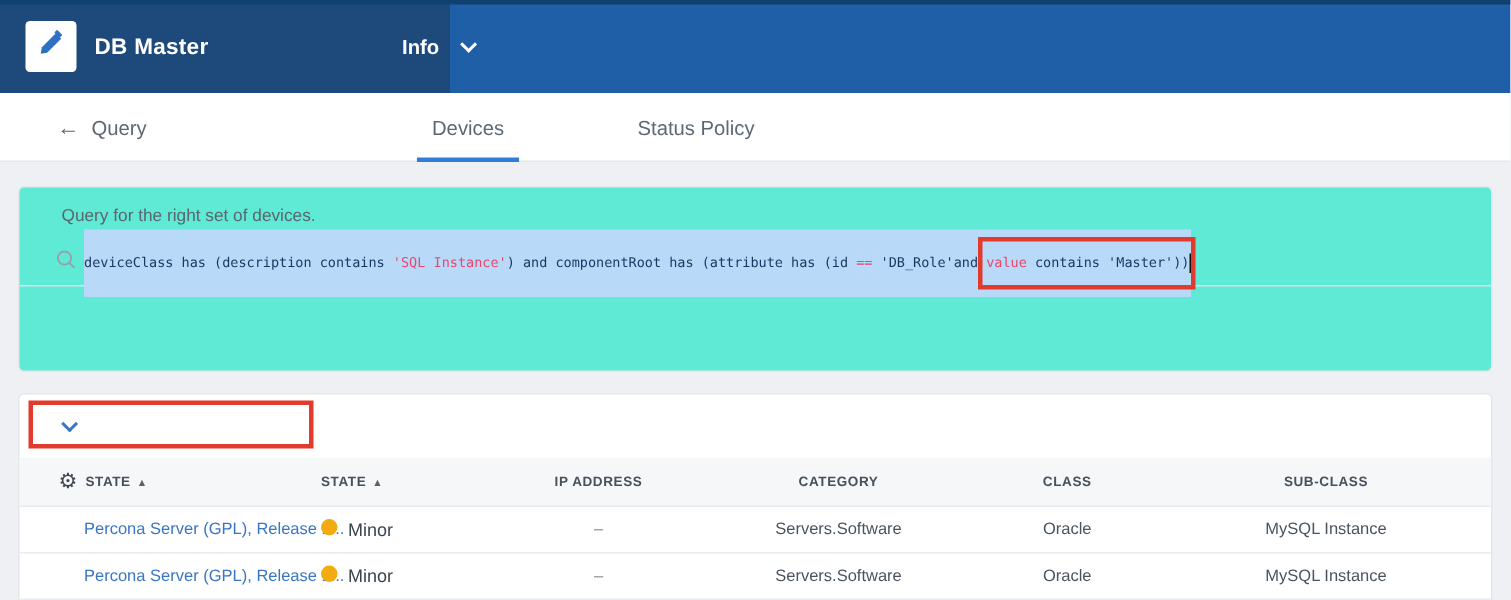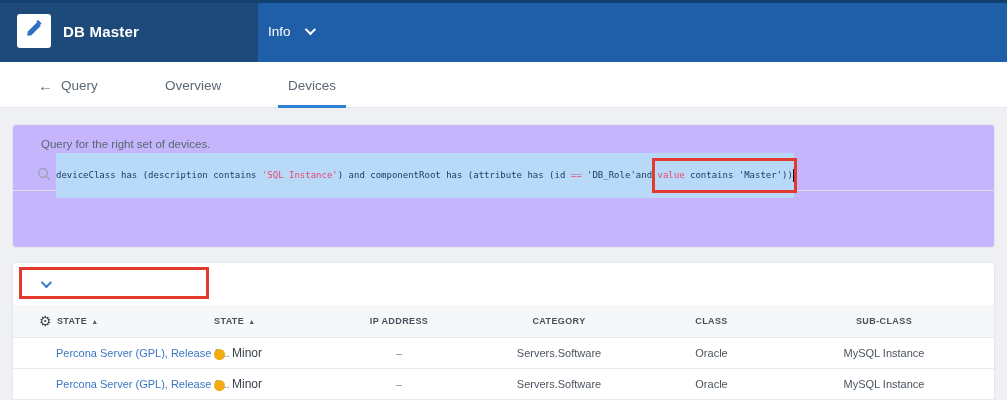--- a/index.html
+++ b/index.html
@@ -8,32 +8,32 @@
     font-family: "Liberation Sans", sans-serif;
     background: #eef0f3;
     position: relative;
     color: #4a545e;
   }
 
   
   .topbar { position: absolute; top: 0; left: 0; width: 1007px; height: 62px; background: #1e5fa8; }
   .topbar-topline { position: absolute; top: 0; left: 0; width: 100%; height: 3px; background: #10406f; }
   .topbar-left {
-    position: absolute; top: 0; left: 0; width: 258px; height: 62px;
+    position: absolute; top: 0; left: 0; width: 300px; height: 62px;
     background: #1d4a7b; display: flex; align-items: center;
   }
   .entity-icon-tile {
     width: 34px; height: 34px; margin-left: 17px; background: #ffffff;
     border-radius: 3px; display: flex; align-items: center; justify-content: center;
     cursor: pointer;
   }
   .entity-title { color: #ffffff; font-size: 15px; font-weight: 600; margin-left: 12px; letter-spacing: .2px; }
   .topbar-menu {
     position: absolute; left: 268px; top: 0; height: 62px;
-    display: flex; align-items: center; gap: 14px; color: #ffffff; font-size: 13.5px; cursor: pointer;
+    display: flex; align-items: center; gap: 14px; color: #ffffff; font-size: 13.5px; cursor: pointer; font-weight: bold;
   }
   .chevron-down {
     width: 8px; height: 8px; border-right: 2px solid #ffffff; border-bottom: 2px solid #ffffff;
     transform: rotate(45deg) translateY(-2px); display: inline-block;
   }
 
   
   .tabbar {
     position: absolute; top: 62px; left: 0; width: 1007px; height: 46px;
     background: #ffffff; border-bottom: 1px solid #e5e8ea;
@@ -47,21 +47,21 @@
   .tab-overview { left: 155px; }
   .tab-devices { left: 278px; }
   .tab-devices::after {
     content: ""; position: absolute; left: 0; right: 0; bottom: 0; height: 3px; background: #2f7ed8;
   }
   .tab-status { left: 415px; }
 
   
   .query-card {
     position: absolute; left: 12px; top: 124px; width: 983px; height: 124px;
-    background: #c4b5fd; border: 1px solid #e4e7ea; border-radius: 4px;
+    background: #5eead4; border: 1px solid #e4e7ea; border-radius: 4px;
   }
   .query-heading { position: absolute; left: 28px; top: 13px; font-size: 11.5px; color: #5a6670; }
   .query-row {
     position: absolute; left: 0; right: 0; top: 36px; height: 30px;
     border-bottom: 1px solid #e0e3e6; display: flex; align-items: center;
   }
   .search-icon { margin-left: 24px; flex: 0 0 auto; }
   .query-text {
     margin-left: 5px; font-family: "DejaVu Sans Mono", monospace; font-size: 9px;
     color: #17385f; white-space: nowrap; display: flex; align-items: center;
@@ -103,21 +103,21 @@
     height: 33px; background: #f6f7f8; border-bottom: 1px solid #e7e9eb;
     font-size: 9px; font-weight: bold; color: #47515c; letter-spacing: .4px;
   }
   .tbl-header .cell-name { display: flex; align-items: center; gap: 5px; }
   .gear-icon { font-family: "DejaVu Sans", sans-serif; font-size: 14px; color: #3f4852; line-height: 1; cursor: pointer; }
   .sort-arrow { font-size: 7px; color: #59636d; margin-left: 4px; }
   .col-center { text-align: center; }
   .tbl-row { height: 31px; border-bottom: 1px solid #e9ebee; font-size: 11px; }
   .tbl-row .cell-name { padding-left: 17px; }
   .name-link { color: #3a76c2; cursor: pointer; white-space: nowrap; }
-  .state-cell { display: flex; align-items: flex-end; gap: 7px; }
+  .state-cell { display: flex; align-items: flex-start; gap: 7px; }
   .state-dot { width: 11px; height: 11px; border-radius: 50%; background: #f2ac12; }
   .state-label { font-size: 12px; color: #3b434c; }
   .ip-cell { color: #828a93; }
 </style>
 </head>
 <body>
 
 <div class="topbar">
   <div class="topbar-left">
     <div class="entity-icon-tile">
@@ -135,25 +135,25 @@
     <span>Info</span>
     <span class="chevron-down"></span>
   </div>
 </div>
 
 <div class="tabbar">
   <div class="tab tab-back">
     <span class="arrow">←</span>
     <span>Query</span>
   </div>
-  <div class="tab tab-overview">
-    <span>Overview</span>
-  </div>
   <div class="tab tab-devices">
     <span>Devices</span>
+  </div>
+  <div class="tab tab-status">
+    <span>Status Policy</span>
   </div>
 </div>
 
 <div class="query-card">
   <div class="query-heading">Query for the right set of devices.</div>
   <div class="query-row">
     <span class="search-icon">
       <svg width="14" height="14" viewBox="0 0 14 14">
         <circle cx="6" cy="6" r="4.4" fill="none" stroke="#98a1aa" stroke-width="1.3"></circle>
         <line x1="9.4" y1="9.4" x2="12.6" y2="12.6" stroke="#98a1aa" stroke-width="1.3"></line>

